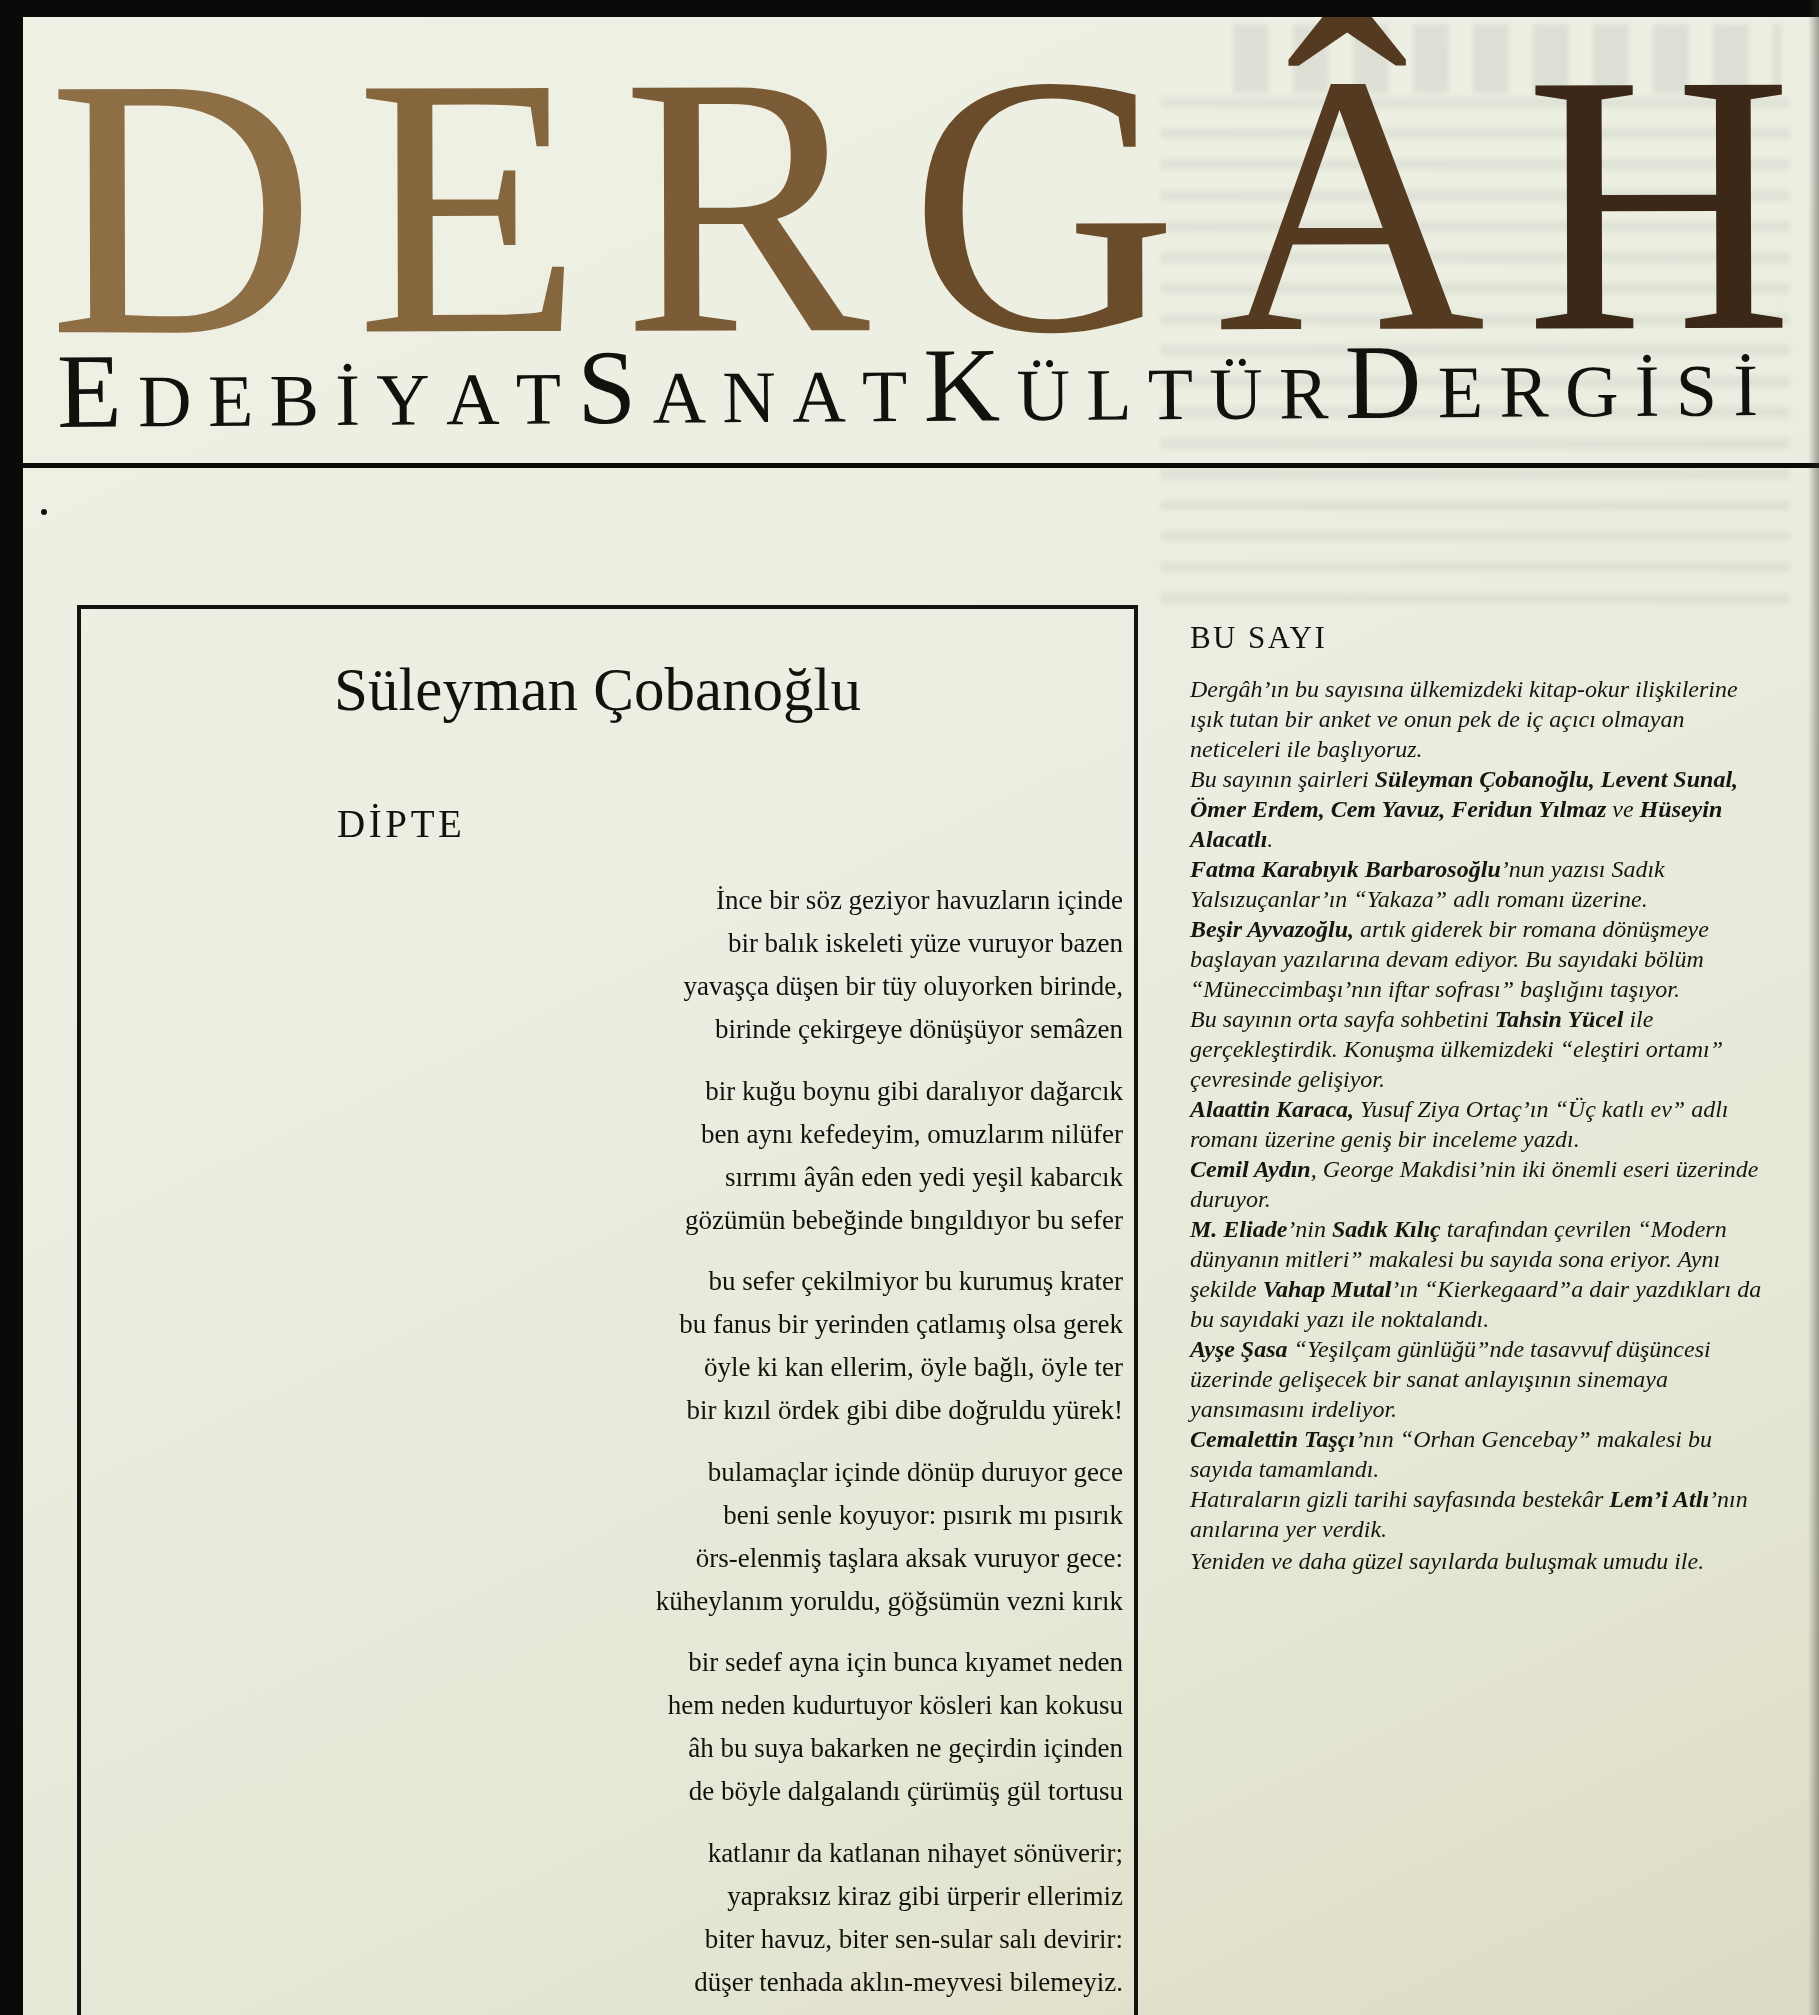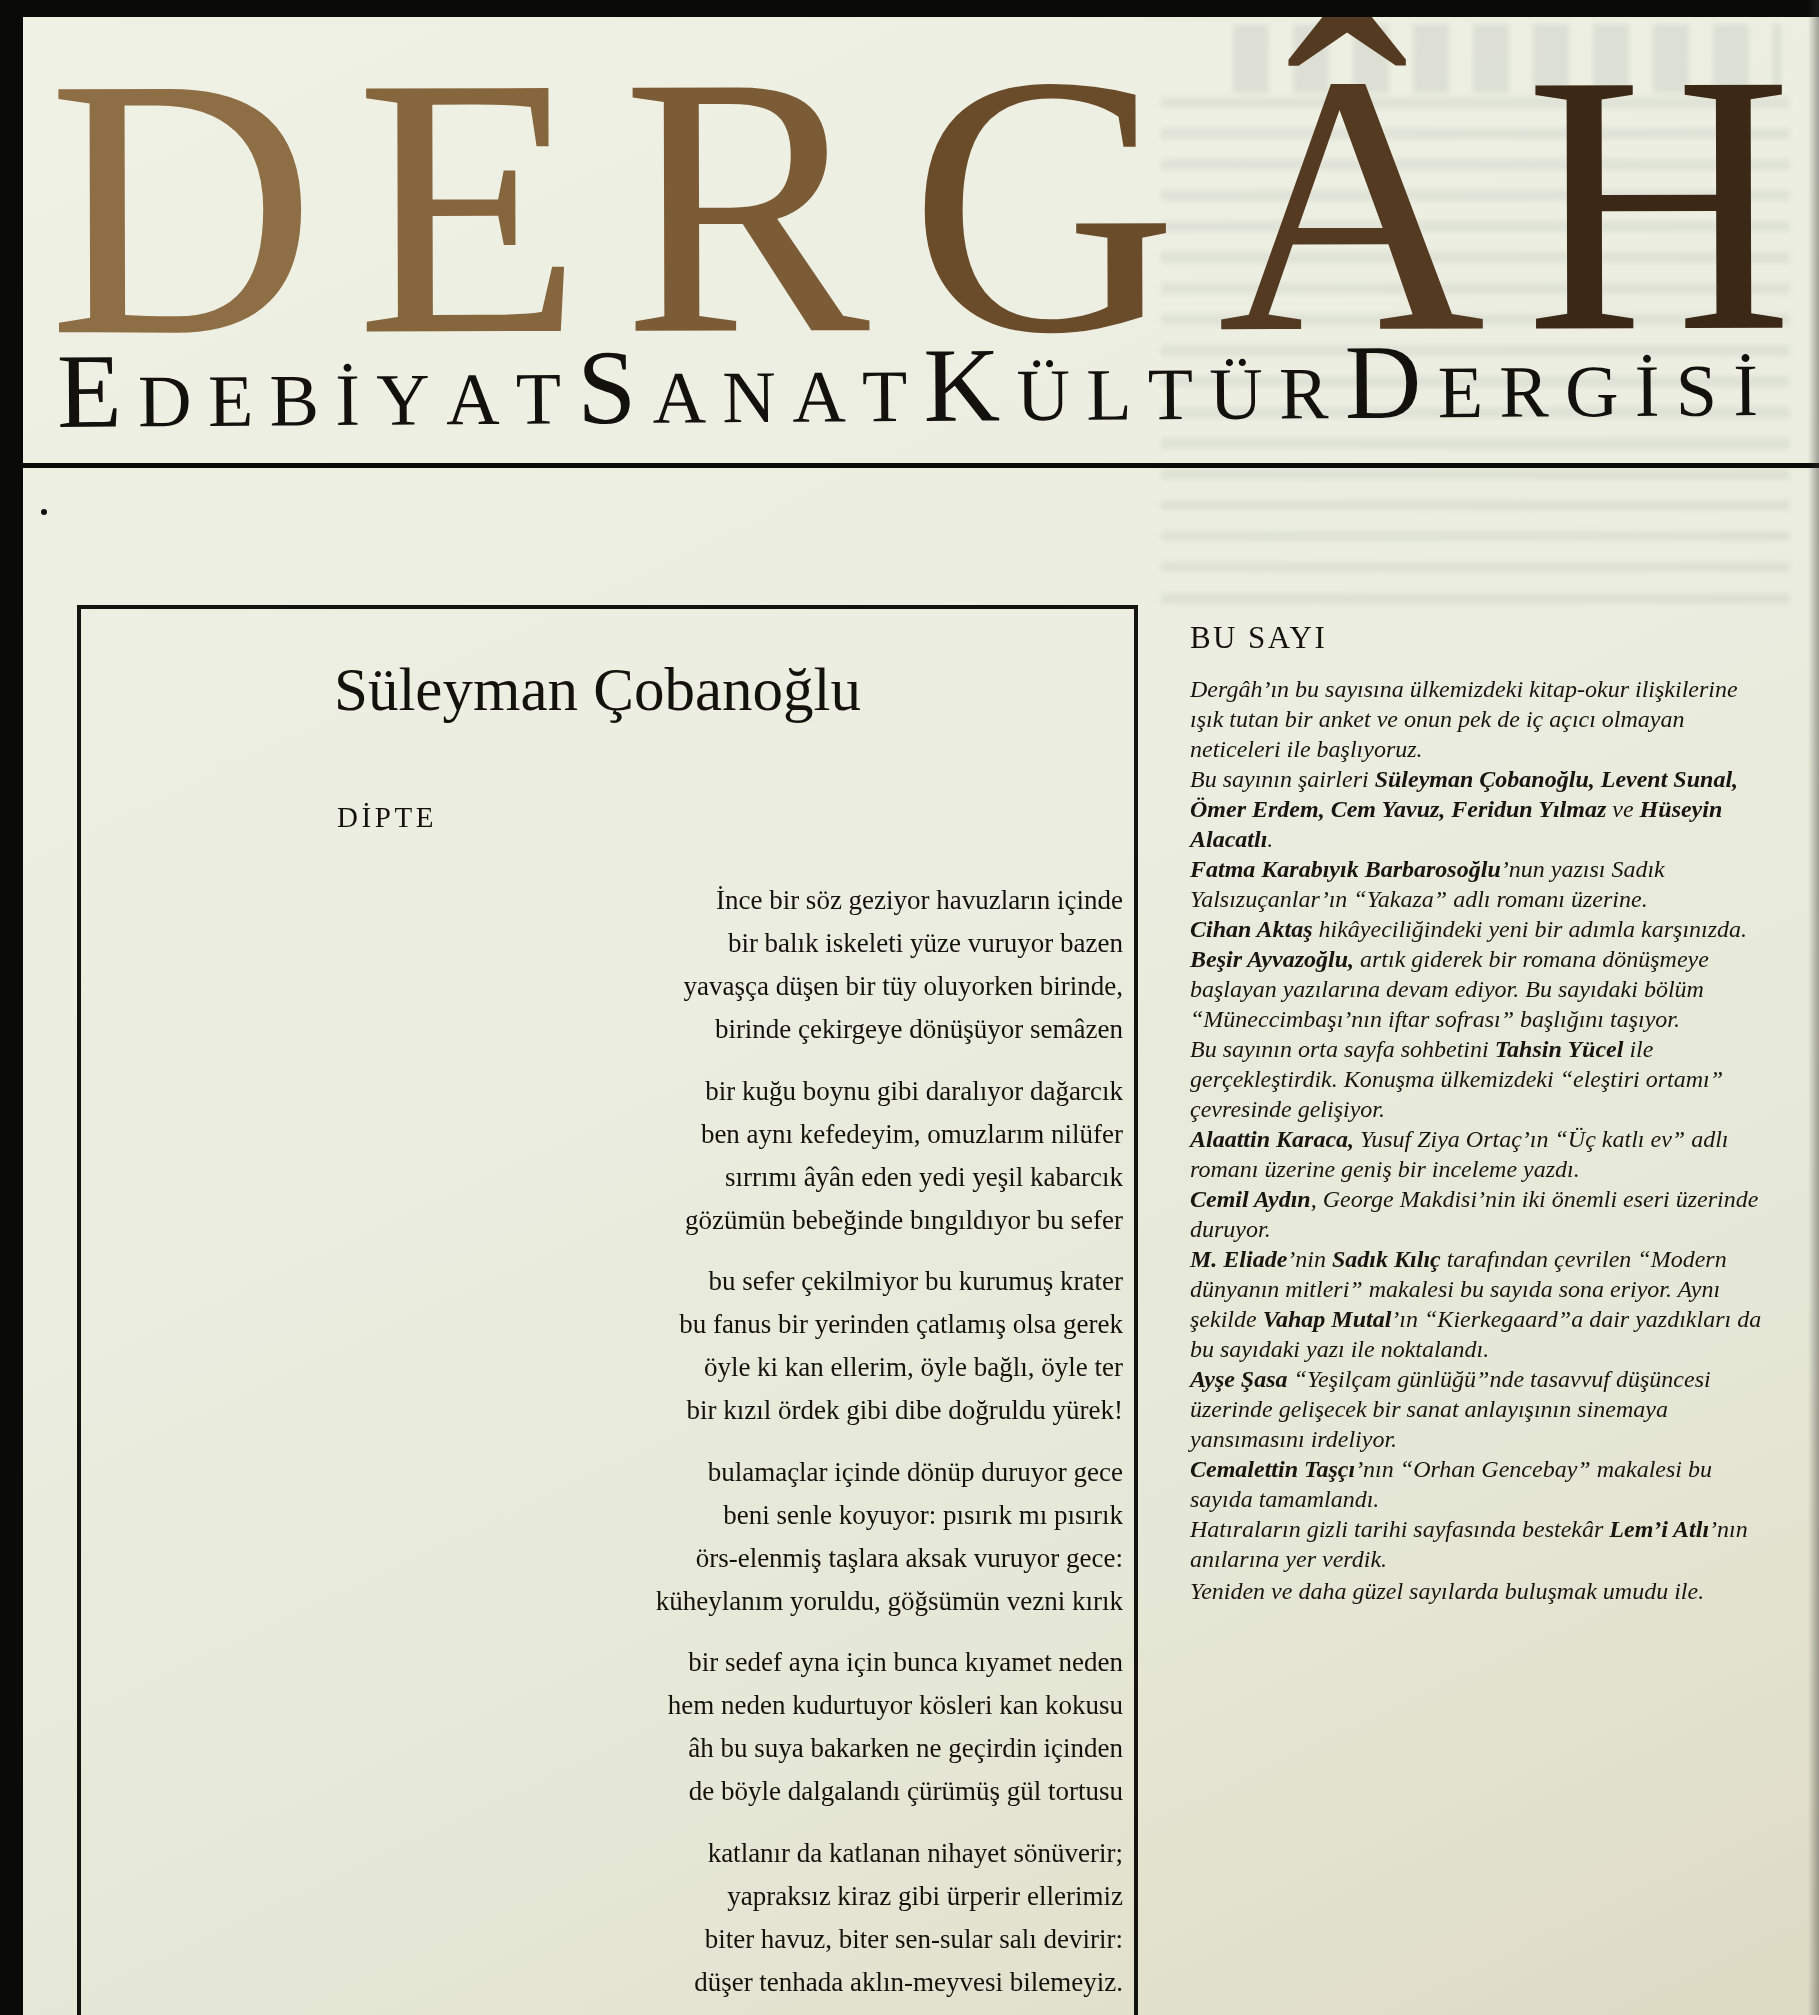--- a/index.html
+++ b/index.html
@@ -24,21 +24,21 @@
   #subtitle{position:absolute;left:57px;top:333px;width:1701px;display:flex;justify-content:space-between;
     align-items:baseline;white-space:nowrap;color:#12110d;transform:rotate(-.4deg);}
   #subtitle .sub-ini{font-size:106px;line-height:1;}
   #subtitle .sub-rest{font-size:74px;line-height:1;}
   #rule1{position:absolute;left:22.6px;top:463px;width:1797px;height:5.2px;background:#0c0b09;}
   #margin-dot{position:absolute;left:41px;top:509px;width:6px;height:6px;border-radius:50%;background:#111;}
 
   
   #poem-box{position:absolute;left:77px;top:605px;width:1053px;height:1447px;border:4.4px solid #14130f;}
   #poem-author{position:absolute;left:334px;top:656px;font-size:61px;line-height:1.1;color:#14120d;}
-  #poem-title{position:absolute;left:337px;top:801px;font-size:29px;letter-spacing:3.6px;color:#14120d;}
+  #poem-title{position:absolute;left:337px;top:801px;font-size:39px;letter-spacing:3.6px;color:#14120d;}
   #poem-stanzas{position:absolute;left:337px;top:879px;width:786px;font-size:27px;line-height:43px;color:#14120d;}
   .stanza{margin:0 0 18.5px 0;}
   .poem-line{white-space:nowrap;text-align:right;}
 
   
   #busayi-heading{position:absolute;left:1190px;top:620px;font-size:31px;letter-spacing:2.4px;color:#14120d;}
   #busayi-list{position:absolute;left:1190px;top:674px;width:584px;font-size:24px;line-height:30px;
     font-style:italic;color:#17150f;}
   .bs-para{margin:0;}
   .bs-para b{font-weight:700;}
@@ -131,21 +131,20 @@
         <div class="poem-line">biter havuz, biter sen-sular salı devirir:</div>
         <div class="poem-line">düşer tenhada aklın-meyvesi bilemeyiz.</div>
       </div>
     </div>
 
   <div id="busayi-heading">BU SAYI</div>
   <div id="busayi-list">
       <div class="bs-para"><span>Dergâh’ın bu sayısına ülkemizdeki kitap-okur ilişkilerine ışık tutan bir anket ve onun pek de iç açıcı olmayan neticeleri ile başlıyoruz.</span></div>
       <div class="bs-para"><span>Bu sayının şairleri </span><b>Süleyman Çobanoğlu, Levent Sunal, Ömer Erdem, Cem Yavuz, Feridun Yılmaz</b><span> ve </span><b>Hüseyin Alacatlı</b><span>.</span></div>
       <div class="bs-para"><b>Fatma Karabıyık Barbarosoğlu</b><span>’nun yazısı Sadık Yalsızuçanlar’ın “Yakaza” adlı romanı üzerine.</span></div>
-      <div class="bs-para"><b>Cihan Aktaş</b><span> hikâyeciliğindeki yeni bir adımla karşınızda.</span></div>
       <div class="bs-para"><b>Beşir Ayvazoğlu,</b><span> artık giderek bir romana dönüşmeye başlayan yazılarına devam ediyor. Bu sayıdaki bölüm “Müneccimbaşı’nın iftar sofrası” başlığını taşıyor.</span></div>
       <div class="bs-para"><span>Bu sayının orta sayfa sohbetini </span><b>Tahsin Yücel</b><span> ile gerçekleştirdik. Konuşma ülkemizdeki “eleştiri ortamı” çevresinde gelişiyor.</span></div>
       <div class="bs-para"><b>Alaattin Karaca,</b><span> Yusuf Ziya Ortaç’ın “Üç katlı ev” adlı romanı üzerine geniş bir inceleme yazdı.</span></div>
       <div class="bs-para"><b>Cemil Aydın</b><span>, George Makdisi’nin iki önemli eseri üzerinde duruyor.</span></div>
       <div class="bs-para"><b>M. Eliade</b><span>’nin </span><b>Sadık Kılıç</b><span> tarafından çevrilen “Modern dünyanın mitleri” makalesi bu sayıda sona eriyor. Aynı şekilde </span><b>Vahap Mutal</b><span>’ın “Kierkegaard”a dair yazdıkları da bu sayıdaki yazı ile noktalandı.</span></div>
       <div class="bs-para"><b>Ayşe Şasa</b><span> “Yeşilçam günlüğü”nde tasavvuf düşüncesi üzerinde gelişecek bir sanat anlayışının sinemaya yansımasını irdeliyor.</span></div>
       <div class="bs-para"><b>Cemalettin Taşçı</b><span>’nın “Orhan Gencebay” makalesi bu sayıda tamamlandı.</span></div>
       <div class="bs-para"><span>Hatıraların gizli tarihi sayfasında bestekâr </span><b>Lem’i Atlı</b><span>’nın anılarına yer verdik.</span></div>
       <div class="bs-para gap"><span>Yeniden ve daha güzel sayılarda buluşmak umudu ile.</span></div>
     </div>

